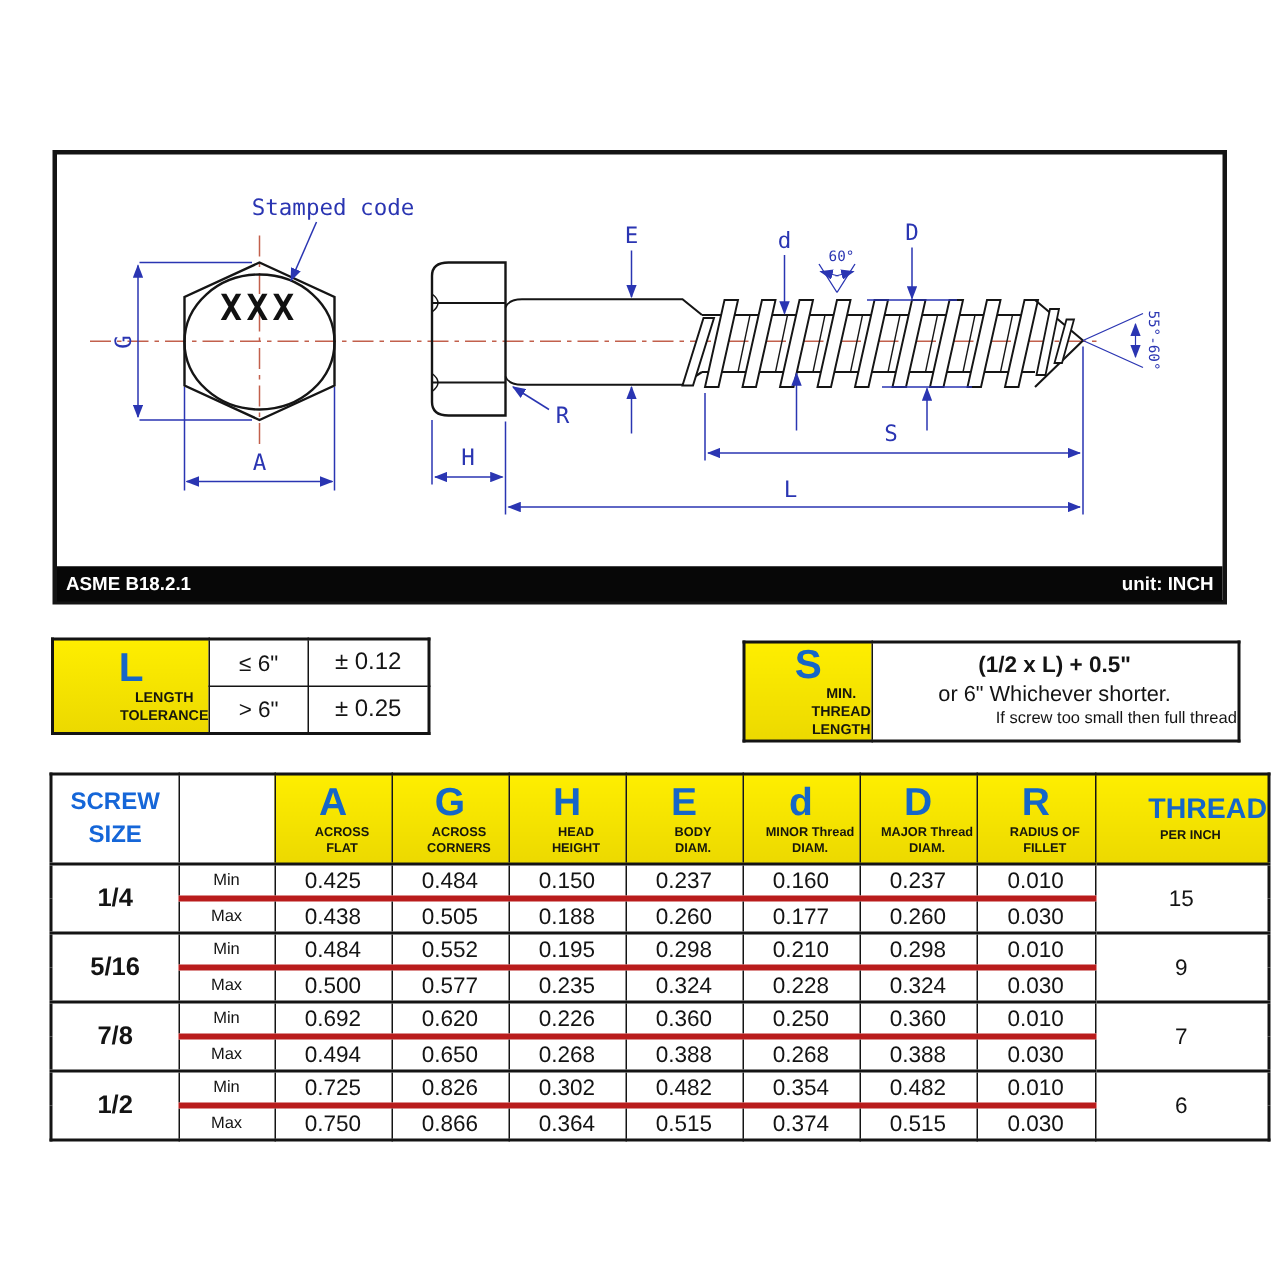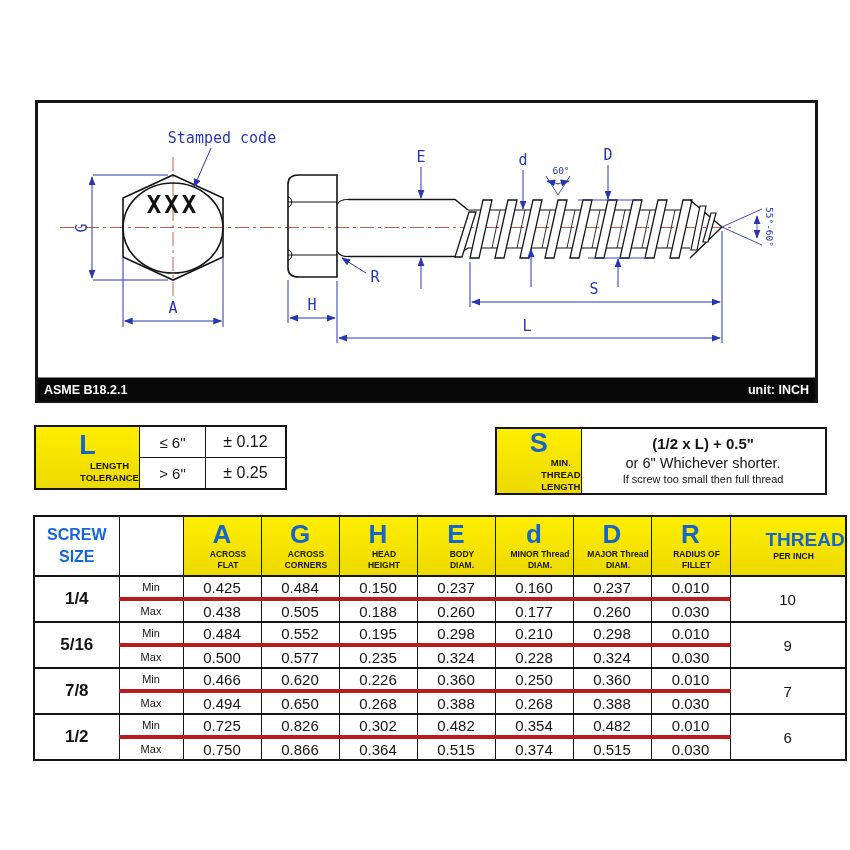--- a/index.html
+++ b/index.html
@@ -21,21 +21,21 @@
   .ysym .sym{font-size:27px;font-weight:bold;color:#1566c8;line-height:1.05;}
   .ysym .cap{font-size:9.5px;font-weight:bold;color:#17170c;line-height:1.25;padding-left:44px;}
   .tolL .cond{font-size:15px;width:65px;}
   .tolL .tval{font-size:16px;width:79px;}
   .tolL td.ysym{width:83px;height:61px;}
   .tolL tr{height:30px;}
   .tolS td.ysym{width:77px;height:56px;}
   .tolS .scontent{width:243px;}
   .s1{font-size:15px;font-weight:bold;line-height:1.25;}
   .s2{font-size:14.5px;line-height:1.25;}
-  .s3{font-size:11px;line-height:1.3;}
+  .s3{font-size:11px;line-height:1.3;text-align:right;}
 
   
   .dimtbl{position:absolute;left:33px;top:515px;border:2.5px solid #141414;table-layout:fixed;}
   .dimtbl th,.dimtbl td{border:1.5px solid #141414;text-align:center;vertical-align:middle;padding:0;}
   .dimtbl tr.hdr{height:60px;padding-left:16px;}
   .dimtbl tr.r{height:23px;}
   .dimtbl tr.g>td{border-top:2.5px solid #141414;}
   .dimtbl tr.maxr>td{border-top:4px solid #b91c1c;}
   .dimtbl .ycol{background:linear-gradient(180deg,#feee00,#ecd900);}
   .dimtbl .csym{font-size:26px;font-weight:bold;color:#1566c8;line-height:1.05;}
@@ -286,21 +286,21 @@
     <tr class="r g">
       <td class="size" rowspan="2">1/4</td>
       <td class="mm">Min</td>
       <td class="val">0.425</td>
       <td class="val">0.484</td>
       <td class="val">0.150</td>
       <td class="val">0.237</td>
       <td class="val">0.160</td>
       <td class="val">0.237</td>
       <td class="val">0.010</td>
-      <td class="tpi" rowspan="2">10</td>
+      <td class="tpi" rowspan="2">15</td>
     </tr>
     <tr class="r maxr">
       <td class="mm">Max</td>
       <td class="val">0.438</td>
       <td class="val">0.505</td>
       <td class="val">0.188</td>
       <td class="val">0.260</td>
       <td class="val">0.177</td>
       <td class="val">0.260</td>
       <td class="val">0.030</td>
@@ -325,21 +325,21 @@
       <td class="val">0.235</td>
       <td class="val">0.324</td>
       <td class="val">0.228</td>
       <td class="val">0.324</td>
       <td class="val">0.030</td>
     </tr>
 
     <tr class="r g">
       <td class="size" rowspan="2">7/8</td>
       <td class="mm">Min</td>
-      <td class="val">0.466</td>
+      <td class="val">0.692</td>
       <td class="val">0.620</td>
       <td class="val">0.226</td>
       <td class="val">0.360</td>
       <td class="val">0.250</td>
       <td class="val">0.360</td>
       <td class="val">0.010</td>
       <td class="tpi" rowspan="2">7</td>
     </tr>
     <tr class="r maxr">
       <td class="mm">Max</td>

